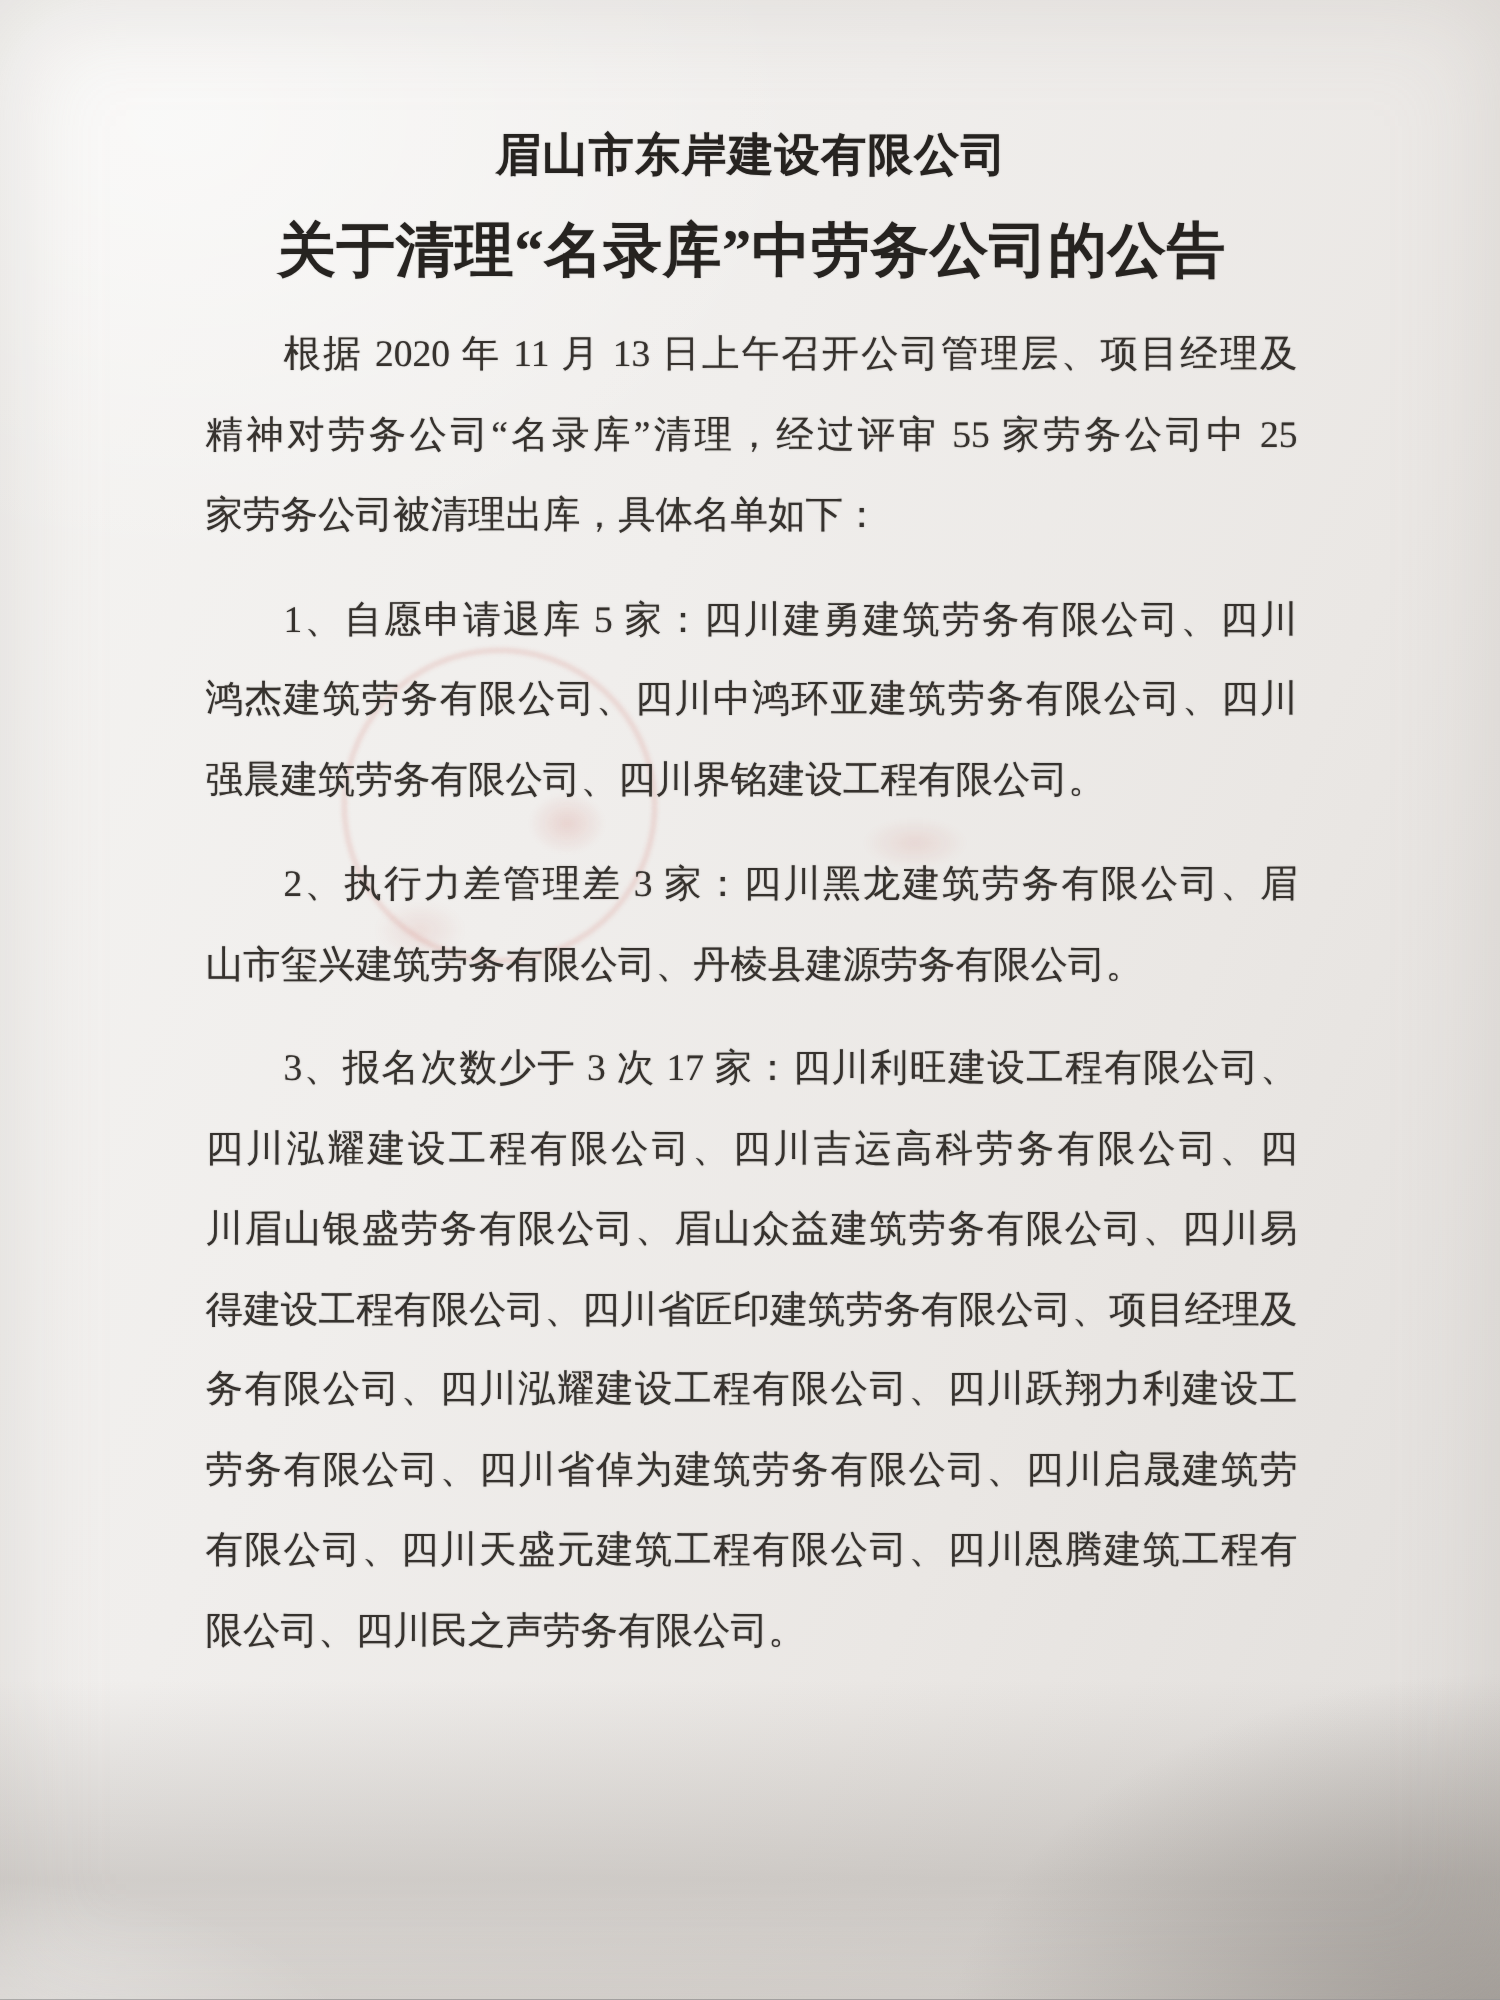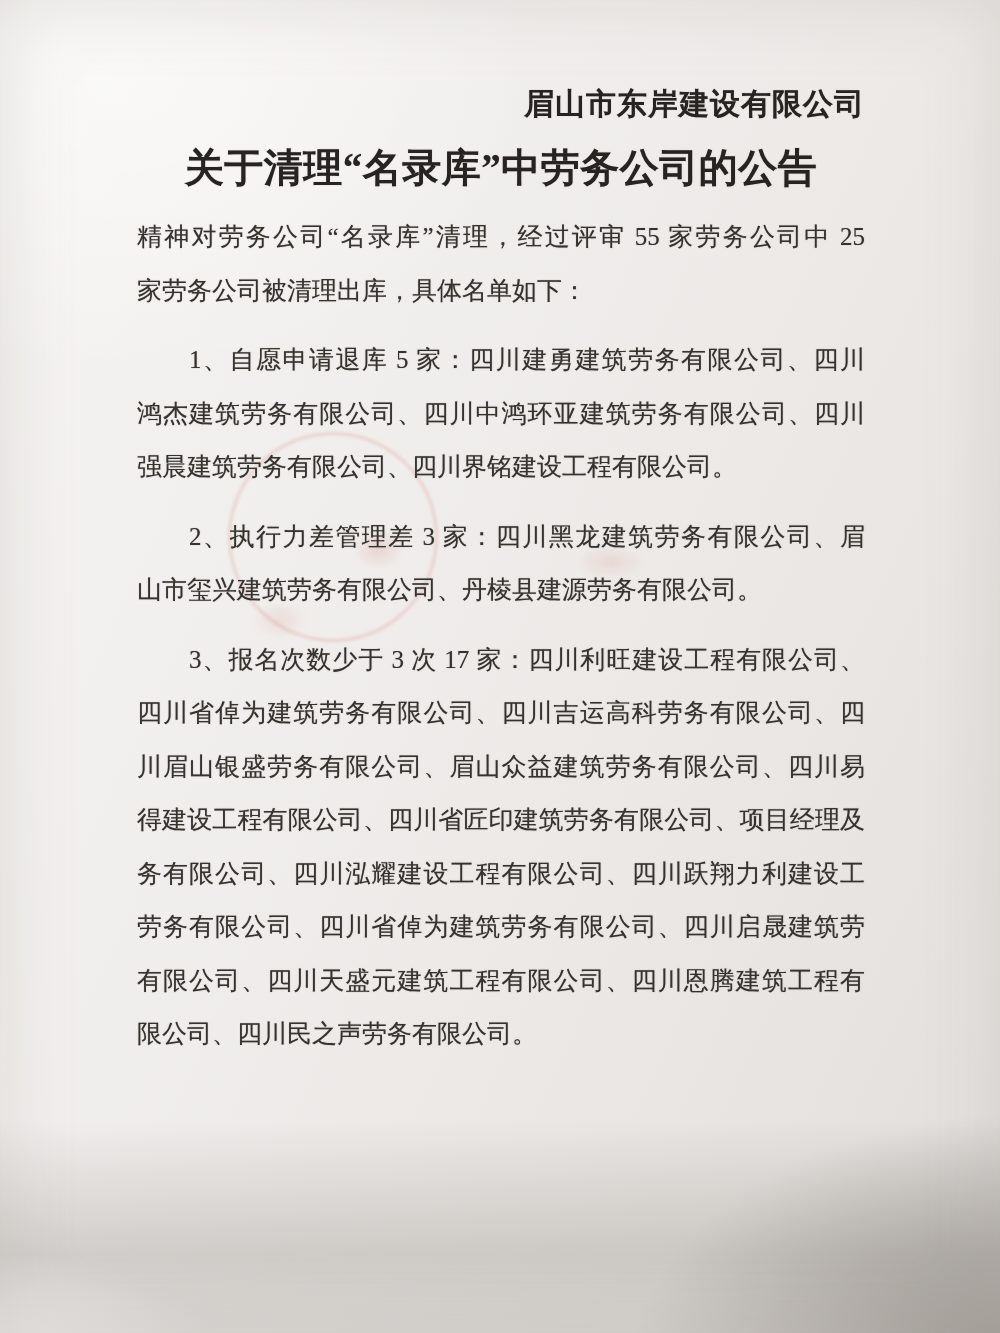--- a/index.html
+++ b/index.html
@@ -15,21 +15,21 @@
       linear-gradient(to bottom, rgba(160,155,149,0) 84%, rgba(150,144,138,0.34) 94%, rgba(168,162,156,0.28) 100%),
       radial-gradient(ellipse 700px 500px at 12% 6%, rgba(255,255,255,0.5), rgba(255,255,255,0) 60%),
       linear-gradient(115deg,#f5f4f2 0%,#f0eeec 38%,#eae7e4 68%,#e1dedb 100%);
     box-shadow:inset 0 0 70px rgba(175,170,163,0.30);
   }
   .title{
     position:absolute;left:137px;width:728px;
     text-align:center;font-weight:bold;color:#262320;
     text-shadow:0 0 1px rgba(55,50,46,0.45);
   }
-  .title.t1{top:84px;font-size:30px;line-height:40px;letter-spacing:1px;text-align:right;}
+  .title.t1{top:84px;font-size:30px;line-height:40px;letter-spacing:1px;}
   .title.t2{top:147px;font-size:39px;line-height:42px;letter-spacing:0.5px;}
   .doc-body{
     position:absolute;left:137px;top:210px;width:728px;
     color:#36322e;font-size:25px;
     text-shadow:0 0 1px rgba(62,57,52,0.5);
   }
   .para{margin:0 0 16px 0;padding:0;}
   .para:last-child{margin-bottom:0;}
   .line{
     height:53.5px;line-height:53.5px;
@@ -72,38 +72,39 @@
   <div class="seal seal-smudge1"></div>
   <div class="seal seal-smudge2"></div>
   <div class="seal seal-smudge3"></div>
 
   <div class="title t1">眉山市东岸建设有限公司</div>
   <div class="title t2">关于清理“名录库”中劳务公司的公告</div>
 
   <div class="doc-body">
 
     <div class="para">
+      <div class="line first">根据 2020 年 11 月 13 日上午召开公司管理层、项目经理及</div>
       <div class="line">精神对劳务公司“名录库”清理，经过评审 55 家劳务公司中 25</div>
       <div class="line last">家劳务公司被清理出库，具体名单如下：</div>
     </div>
 
     <div class="para">
       <div class="line first">1、自愿申请退库 5 家：四川建勇建筑劳务有限公司、四川</div>
       <div class="line">鸿杰建筑劳务有限公司、四川中鸿环亚建筑劳务有限公司、四川</div>
       <div class="line last">强晨建筑劳务有限公司、四川界铭建设工程有限公司。</div>
     </div>
 
     <div class="para">
       <div class="line first">2、执行力差管理差 3 家：四川黑龙建筑劳务有限公司、眉</div>
       <div class="line last">山市玺兴建筑劳务有限公司、丹棱县建源劳务有限公司。</div>
     </div>
 
     <div class="para">
       <div class="line first">3、报名次数少于 3 次 17 家：四川利旺建设工程有限公司、</div>
-      <div class="line">四川省倬为建筑劳务有限公司、四川吉运高科劳务有限公司、四</div>
+      <div class="line">四川泓耀建设工程有限公司、四川吉运高科劳务有限公司、四</div>
       <div class="line">川眉山银盛劳务有限公司、眉山众益建筑劳务有限公司、四川易</div>
       <div class="line">得建设工程有限公司、四川省匠印建筑劳务有限公司、项目经理及</div>
       <div class="line">务有限公司、四川泓耀建设工程有限公司、四川跃翔力利建设工</div>
       <div class="line">劳务有限公司、四川省倬为建筑劳务有限公司、四川启晟建筑劳</div>
       <div class="line">有限公司、四川天盛元建筑工程有限公司、四川恩腾建筑工程有</div>
       <div class="line last">限公司、四川民之声劳务有限公司。</div>
     </div>
 
   </div>
 </div>

